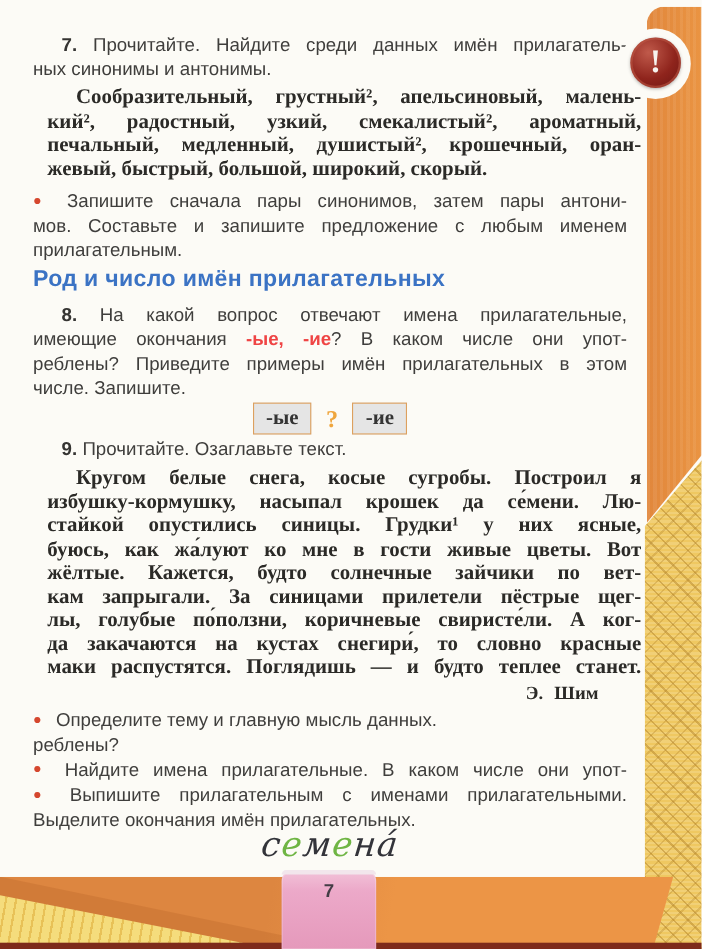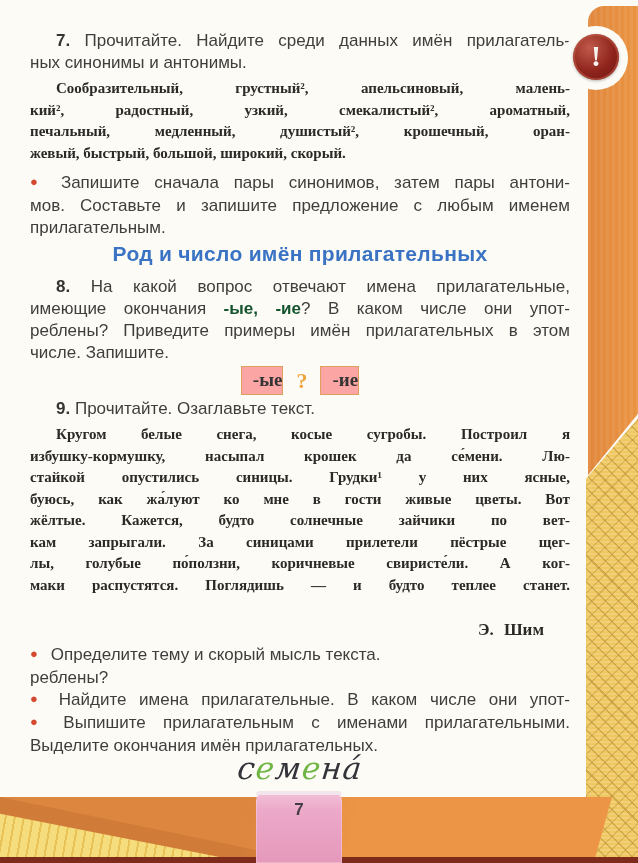--- a/index.html
+++ b/index.html
@@ -79,46 +79,46 @@
   .alert span {
     color:#f7f3ee; font-family:"Liberation Serif",serif;
     font-weight:bold; font-size:30px; line-height:1; padding-bottom:3px;
   }
   
   .blk { position:absolute; left:30px; width:540px; color:#3f3e3c; }
   .sans { font-size:17px; }
   .sans .ln { line-height:22px; }
   .serif {
     font-family:"Liberation Serif",serif; font-weight:bold;
-    color:#2b2a27; font-size:15px;
+    color:#2b2a27; font-size:19px;margin-left:13px;
   }
   .serif .ln { line-height:21.5px; }
   .ln { text-align:justify; text-align-last:justify; }
   .ln-last { text-align-last:left; }
   .ln-indent { text-indent:26px; }
   .num { font-weight:bold; color:#353432; }
-  .b { font-weight:bold; color:#14532d;margin-top:48px; }
+  .b { font-weight:bold; color:#ef4444;margin-top:48px; }
   .dot {
     color:var(--c-bullet_red,#d5472e); font-size:13px;
     margin-right:13px; position:relative; top:-2px;
   }
   .heading {
     position:absolute; left:30px; width:540px; top:242px;
-    text-align:center; font-weight:bold; font-size:21px;
+    font-weight:bold; font-size:21px;
     color:var(--c-heading_blue,#3b73c4); letter-spacing:.3px;
   }
   .boxrow {
     position:absolute; left:30px; width:540px; top:366px;
     display:flex; justify-content:center; align-items:center; gap:13px;
   }
   .endbox {
     font-family:"Liberation Serif",serif; font-weight:bold; font-size:19px;
-    color:#343434; background:#fca5a5;
+    color:#343434; background:#e5e5e5;
     border:1.5px solid var(--c-box_border,#dda05e);
-    padding:1px 0 2px 11px; line-height:24px;
+    padding:1px 11px 2px 11px; line-height:24px;
   }
   .q {
     color:var(--c-qmark_orange,#efa63e); font-family:"Liberation Serif",serif;
     font-weight:bold; font-size:22px;
   }
   .author {
     position:absolute; left:30px; width:540px; top:620px;
     text-align:right; padding-right:26px; box-sizing:border-box;
     font-family:"Liberation Serif",serif; font-weight:bold;
     font-size:17px; color:#2b2a27; word-spacing:6px;
@@ -183,27 +183,28 @@
       <div class="ln ln-last ln-indent"><span class="num">9. </span><span>Прочитайте. Озаглавьте текст.</span></div>
     </div>
   <div class="blk serif" style="top:424px">
       <div class="ln ln-indent"><span>Кругом белые снега, косые сугробы. Построил я</span></div>
       <div class="ln"><span>избушку-кормушку, насыпал крошек да се́мени. Лю-</span></div>
       <div class="ln"><span>стайкой опустились синицы. Грудки¹ у них ясные,</span></div>
       <div class="ln"><span>буюсь, как жа́луют ко мне в гости живые цветы. Вот</span></div>
       <div class="ln"><span>жёлтые. Кажется, будто солнечные зайчики по вет-</span></div>
       <div class="ln"><span>кам запрыгали. За синицами прилетели пёстрые щег-</span></div>
       <div class="ln"><span>лы, голубые по́ползни, коричневые свиристе́ли. А ког-</span></div>
+      <div class="ln"><span>да закачаются на кустах снегири́, то словно красные</span></div>
       <div class="ln"><span>маки распустятся. Поглядишь — и будто теплее станет.</span></div>
     </div>
   <div class="author">Э. Шим</div>
 
   <div class="blk sans" style="top:644px">
     <div>
-        <div class="ln ln-last"><span class="dot">●</span><span>Определите тему и скорый мысль текста.</span></div>
+        <div class="ln ln-last"><span class="dot">●</span><span>Определите тему и главную мысль данных.</span></div>
       </div>
     <div>
         <div class="ln ln-last"><span>реблены?</span></div>
         <div class="ln"><span class="dot">●</span><span>Найдите имена прилагательные. В каком числе они упот-</span></div>
       </div>
     <div>
         <div class="ln"><span class="dot">●</span><span>Выпишите прилагательным с именами прилагательными.</span></div>
         <div class="ln ln-last"><span>Выделите окончания имён прилагательных.</span></div>
       </div>
   </div>

